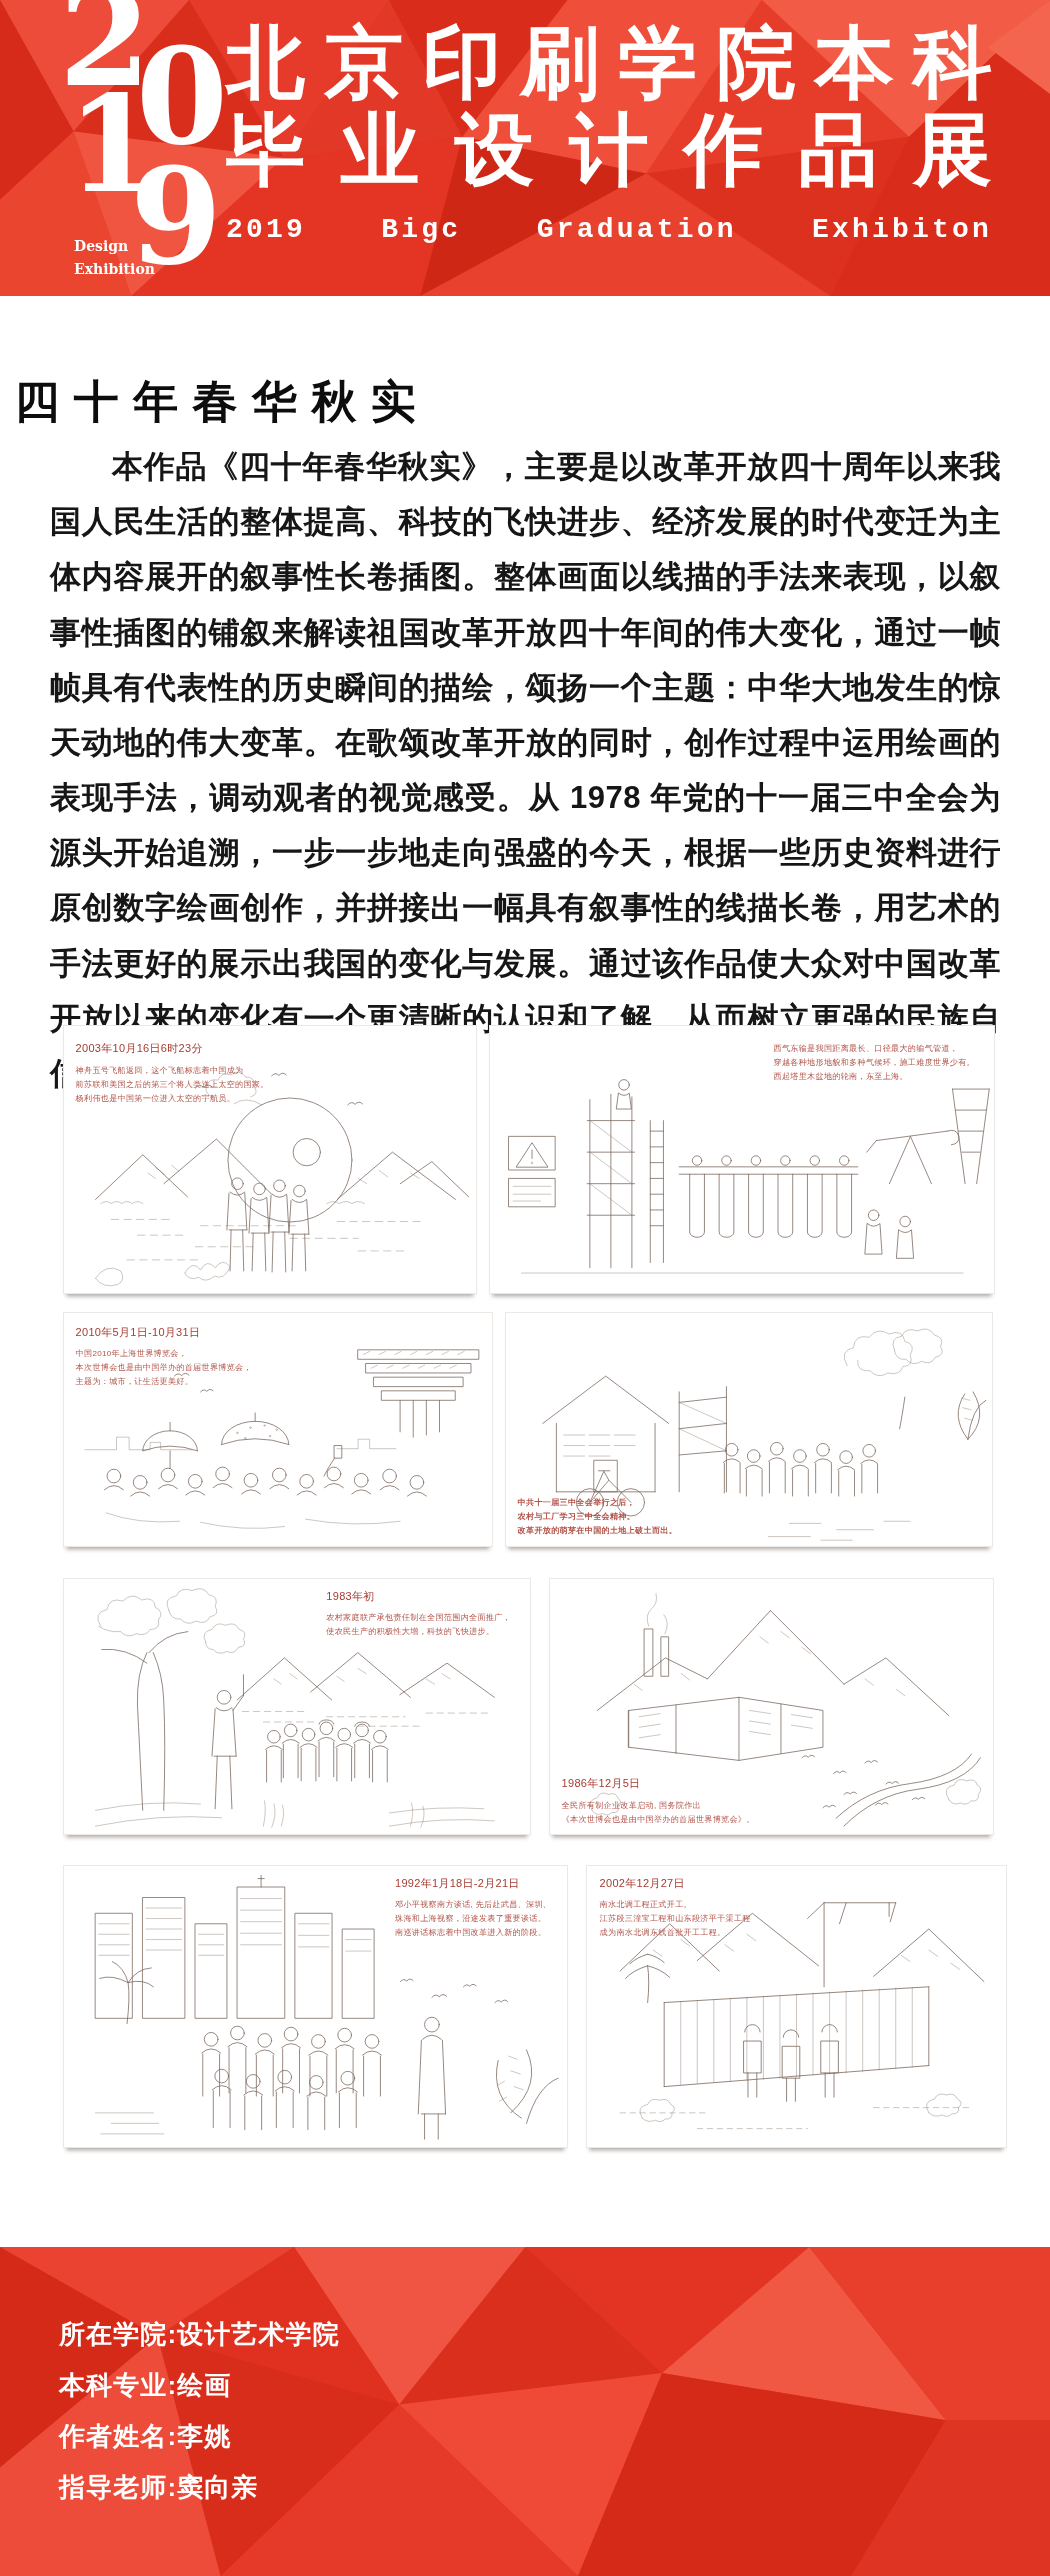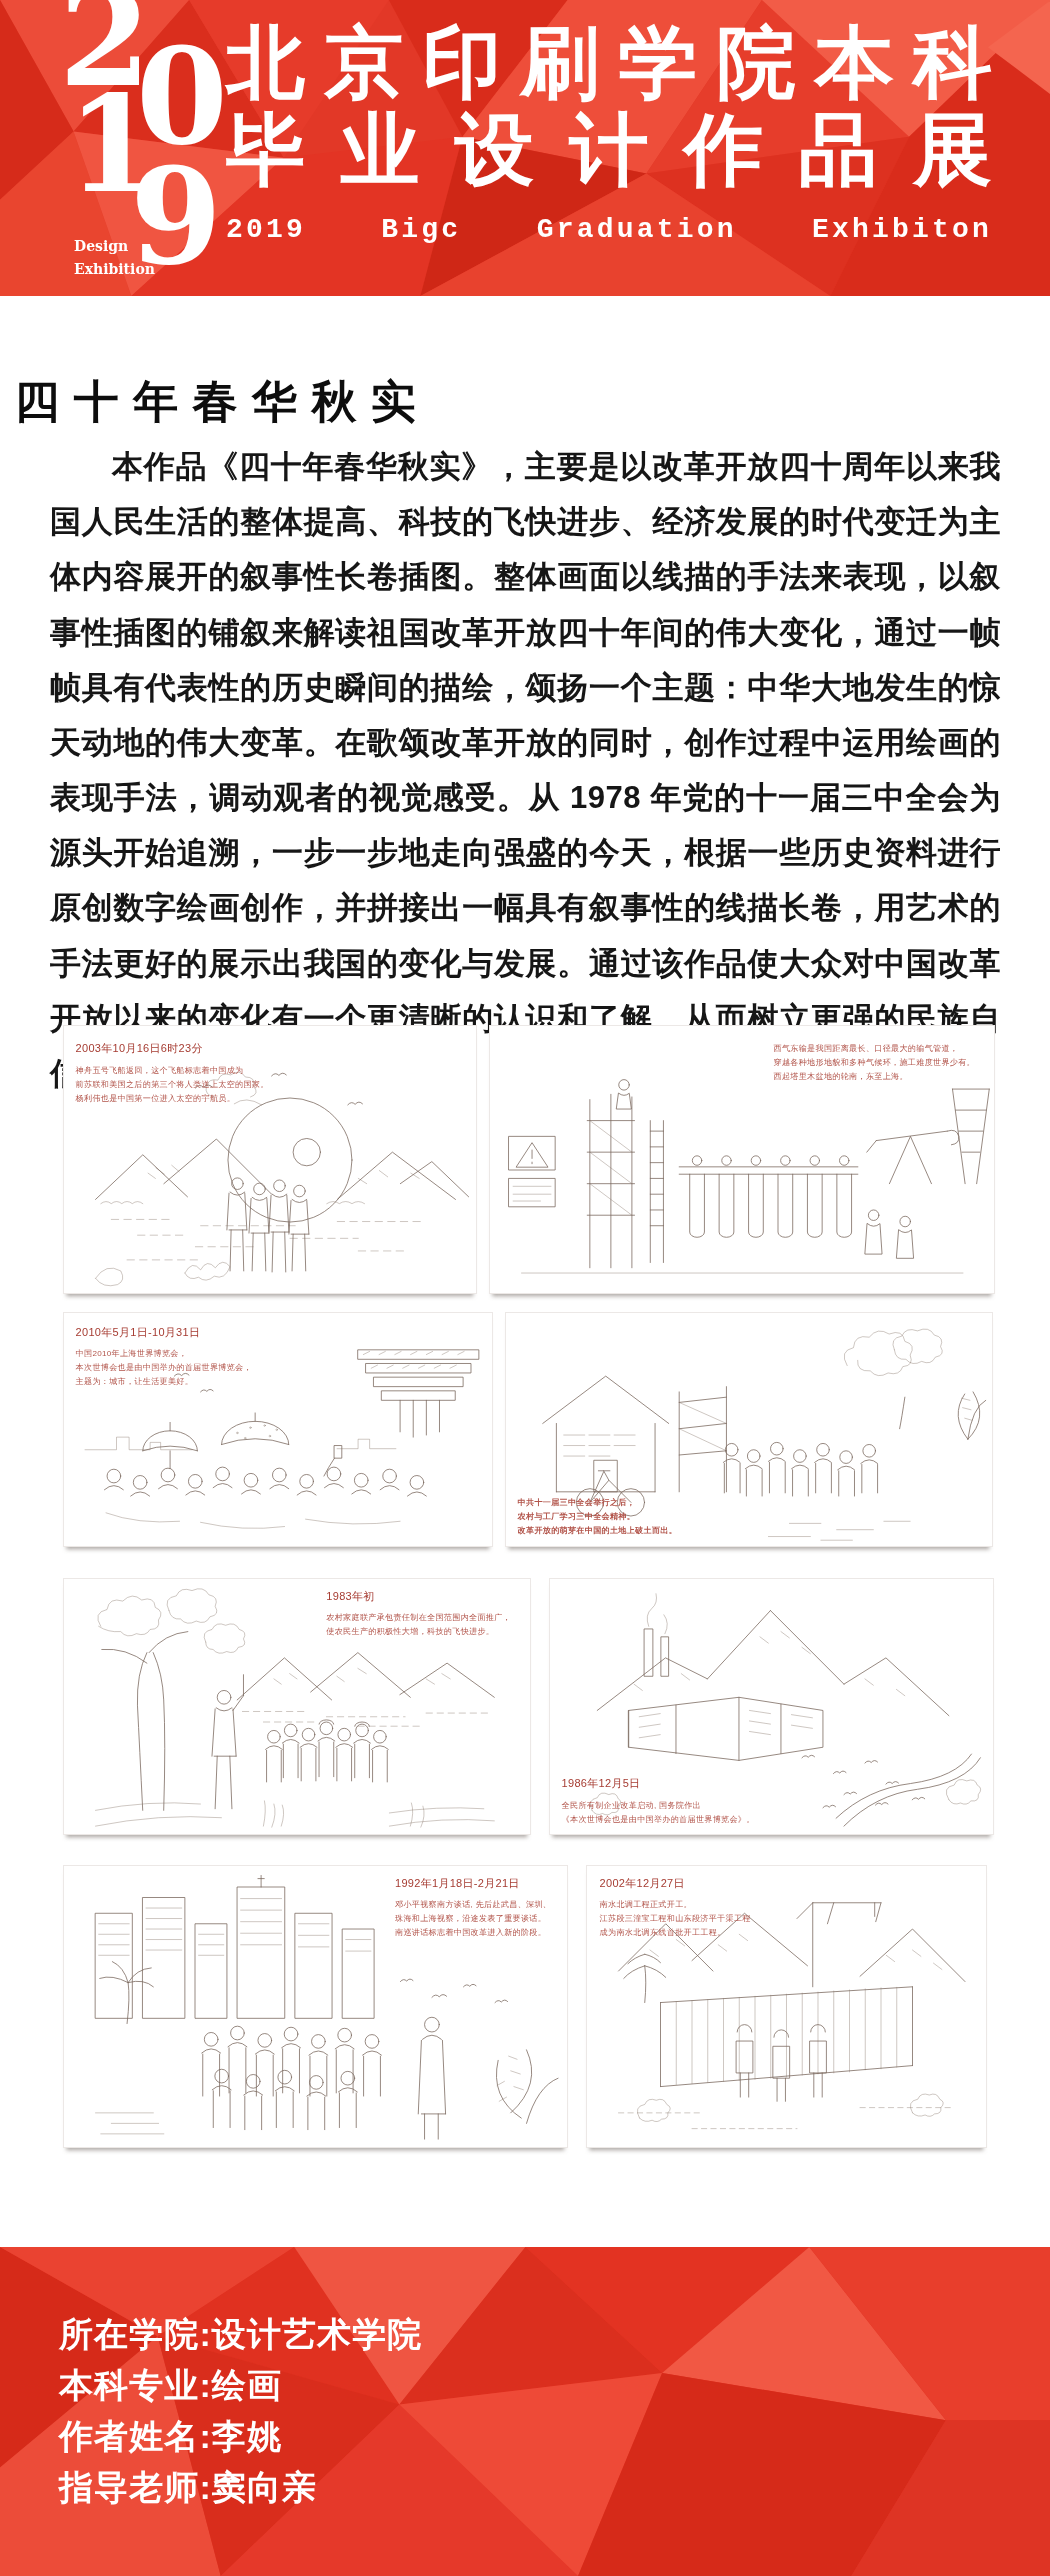--- a/index.html
+++ b/index.html
@@ -36,21 +36,21 @@
   .caption{position:absolute;z-index:2;}
   .cap-left{text-align:left;}
   .cap-right{text-align:left;}
   .cap-title{font-size:11px;font-weight:normal;color:#a63c32;margin-bottom:7.9px;letter-spacing:0.3px;}
   .cap-line{font-size:8.1px;color:#b2544a;line-height:14px;letter-spacing:0.3px;}
 
   
   .ftr{position:absolute;left:0;top:2247px;width:1051px;height:329px;}
   .ftr svg.bg{position:absolute;inset:0;width:100%;height:100%;display:block;}
   .ftr-text{position:absolute;left:59px;top:62px;color:#fff;}
-  .ftr-line{font-size:34px;line-height:51px;font-weight:bold;letter-spacing:1.1px;}
+  .ftr-line{font-size:26px;line-height:51px;font-weight:bold;letter-spacing:1.1px;}
 </style>
 </head>
 <body>
 
 <div class="page">
 
   <header class="hdr">
     <svg class="bg" viewBox="0 0 2000 563" preserveAspectRatio="none">
       <rect width="2000" height="563" fill="#e23827"></rect>
       <polygon points="0,0 360,0 140,250" fill="#ec4c39"></polygon>
@@ -352,21 +352,21 @@
       <path class="sc" d="M60,470 h110 M90,490 h90 M70,510 h120"></path>
     </svg>
     <div class="caption cap-right" style="right:15.8px;top:9.5px;">
       <div class="cap-title">1992年1月18日-2月21日</div>
       <div class="cap-line">邓小平视察南方谈话, 先后赴武昌、深圳、</div>
       <div class="cap-line">珠海和上海视察，沿途发表了重要谈话。</div>
       <div class="cap-line">南巡讲话标志着中国改革进入新的阶段。</div>
     </div>
   </section>
 
-  <section class="panel" style="left:586px;top:1865px;width:399px;height:281px;">
+  <section class="panel" style="left:586px;top:1865px;width:399px;height:281px;padding-left:20px;">
     <svg class="art" viewBox="0 0 760 535" preserveAspectRatio="none">
       <path class="ln" d="M60,200 L150,110 L240,200 M200,180 L300,90 L420,190 M520,210 L620,120 L720,220"></path>
       <path class="sc" d="M120,160 l16,12 M170,140 l16,12 M250,150 l16,12 M290,130 l16,12 M570,170 l16,12 M620,160 l16,12 M660,185 l16,12"></path>
       <path class="ln" d="M140,260 L620,230 M140,420 L620,380 M140,260 L140,420 M620,230 L620,380"></path>
       <path class="sc" d="M170,258 V416 M200,256 V414 M230,254 V412 M260,252 V410 M290,250 V408 M320,248 V406 M350,246 V404 M380,244 V402 M410,242 V398 M440,240 V396 M470,238 V394 M500,236 V392 M530,234 V388 M560,232 V386 M590,231 V383"></path>
       <path class="ln" d="M430,70 V230 M430,70 H560 M430,70 L400,100 M470,70 l-12,40 M560,70 l-10,36 M548,70 v26"></path>
       <path class="ln" d="M110,260 q4,-40 0,-70"></path>
       <path class="ln" d="M110,190 q-26,8 -40,24 M110,190 q24,6 40,22 M110,168 q-20,6 -32,18 M110,168 q18,4 30,16"></path>
       <path class="ln" d="M286,316 a14,14 0 0 1 28,0 M284,334 v60 h32 v-60 z M292,394 v46 M308,394 v46"></path>
       <path class="ln" d="M356,326 a14,14 0 0 1 28,0 M354,344 v60 h32 v-60 z M362,404 v44 M378,404 v44"></path>

